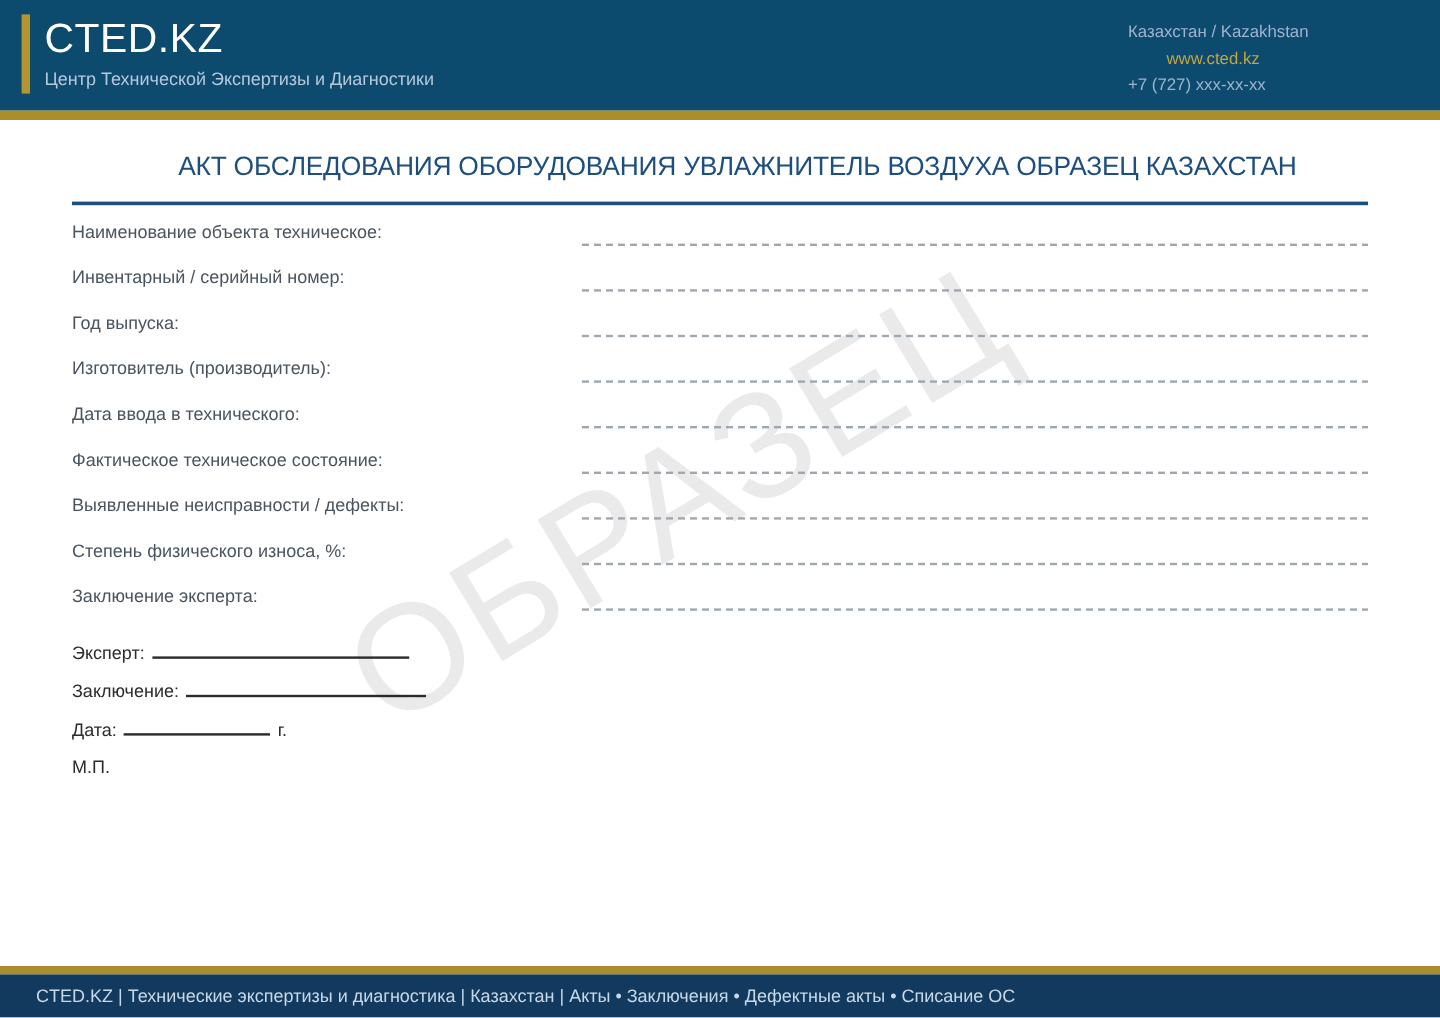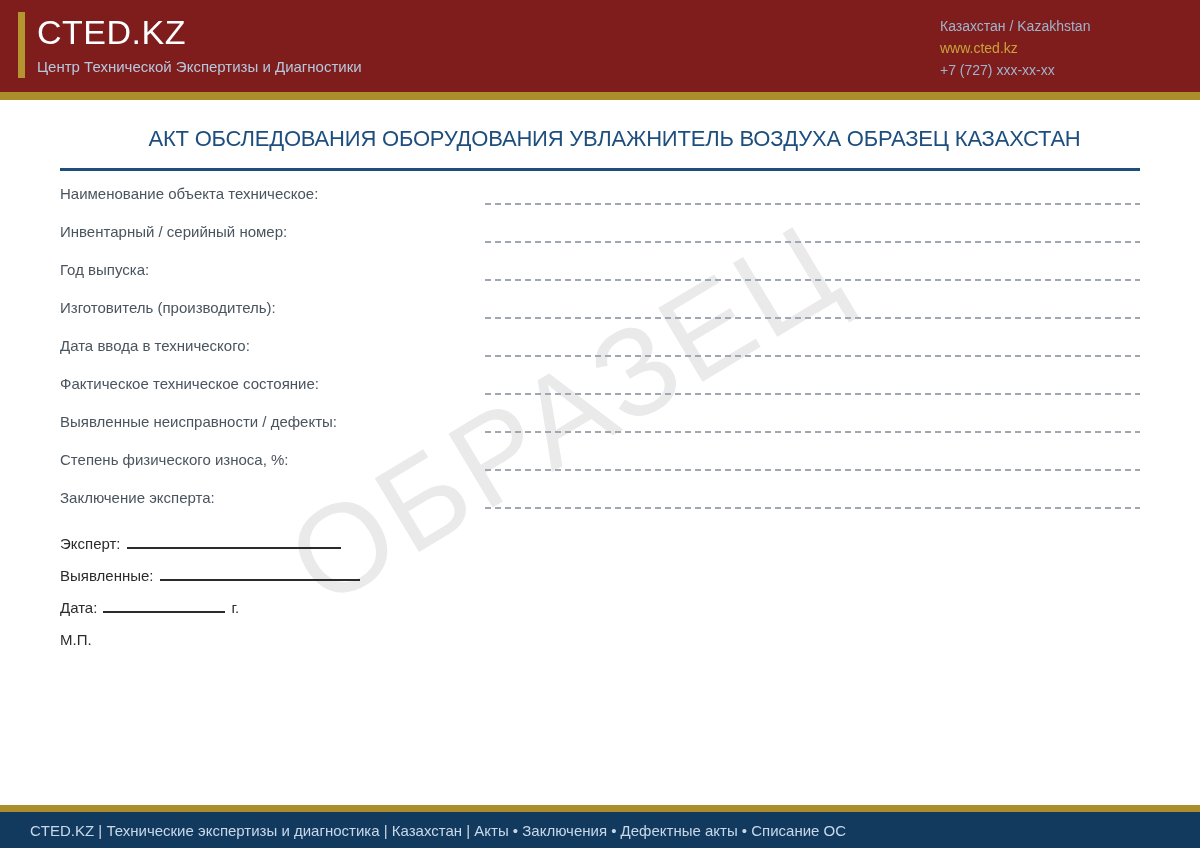--- a/index.html
+++ b/index.html
@@ -13,21 +13,21 @@
     width: 1200px;
     height: 848px;
     overflow: hidden;
     background: #ffffff;
   }
 
   
   .header {
     position: relative;
     height: 92px;
-    background: #7f1d1d;
+    background: #0c4a6e;
     display: flex;
     align-items: center;
   }
   .gold-strip-top {
     height: 8px;
     background: #ab8d2c;
   }
   .logo-block {
     position: absolute;
     left: 18px;
@@ -52,21 +52,21 @@
     margin-top: 6px;
   }
   .header-contacts {
     position: absolute;
     left: 940px;
     top: 15px;
     font-size: 14px;
     line-height: 22px;
   }
   .header-contacts .region { color: #9fb4cc; }
-  .header-contacts .website { color: #c9a43a; text-decoration: none; display: block; }
+  .header-contacts .website { color: #c9a43a; text-decoration: none; display: block; margin-left: 32px; }
   .header-contacts .phone { color: #9fb4cc; }
 
   
   .doc-title {
     margin-top: 26px;
     text-align: center;
     color: #1d4e7e;
     font-size: 22px;
     font-weight: 400;
     letter-spacing: -0.2px;
@@ -231,21 +231,21 @@
     </div>
   </div>
 
   <div class="sig-area">
     <div class="sig-col-left">
       <div class="sig-row">
         <span>Эксперт:</span>
         <span class="sig-line expert"></span>
       </div>
       <div class="sig-row">
-        <span>Выявленные:</span>
+        <span>Заключение:</span>
         <span class="sig-line position"></span>
       </div>
     </div>
     <div class="sig-col-right">
       <div class="sig-row">
         <span>Дата:</span>
         <span class="sig-line date"></span>
         <span class="sig-suffix">г.</span>
       </div>
       <div class="sig-row">

